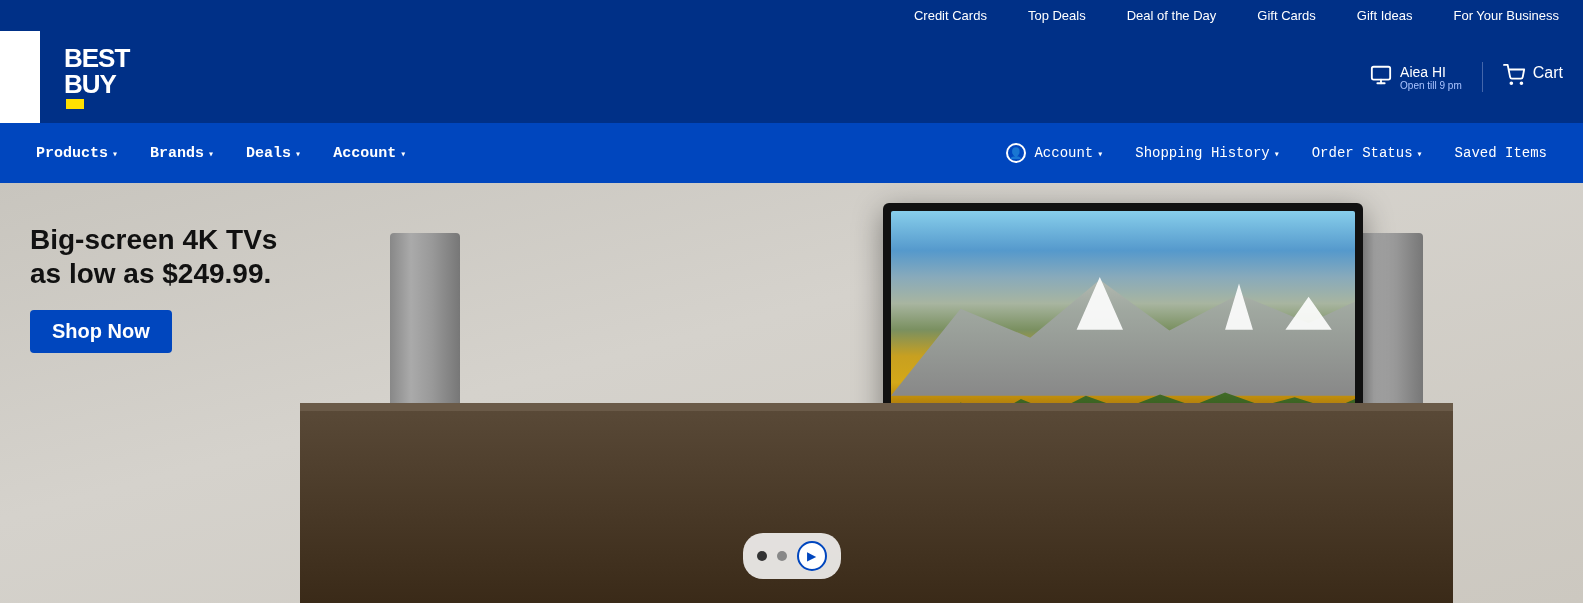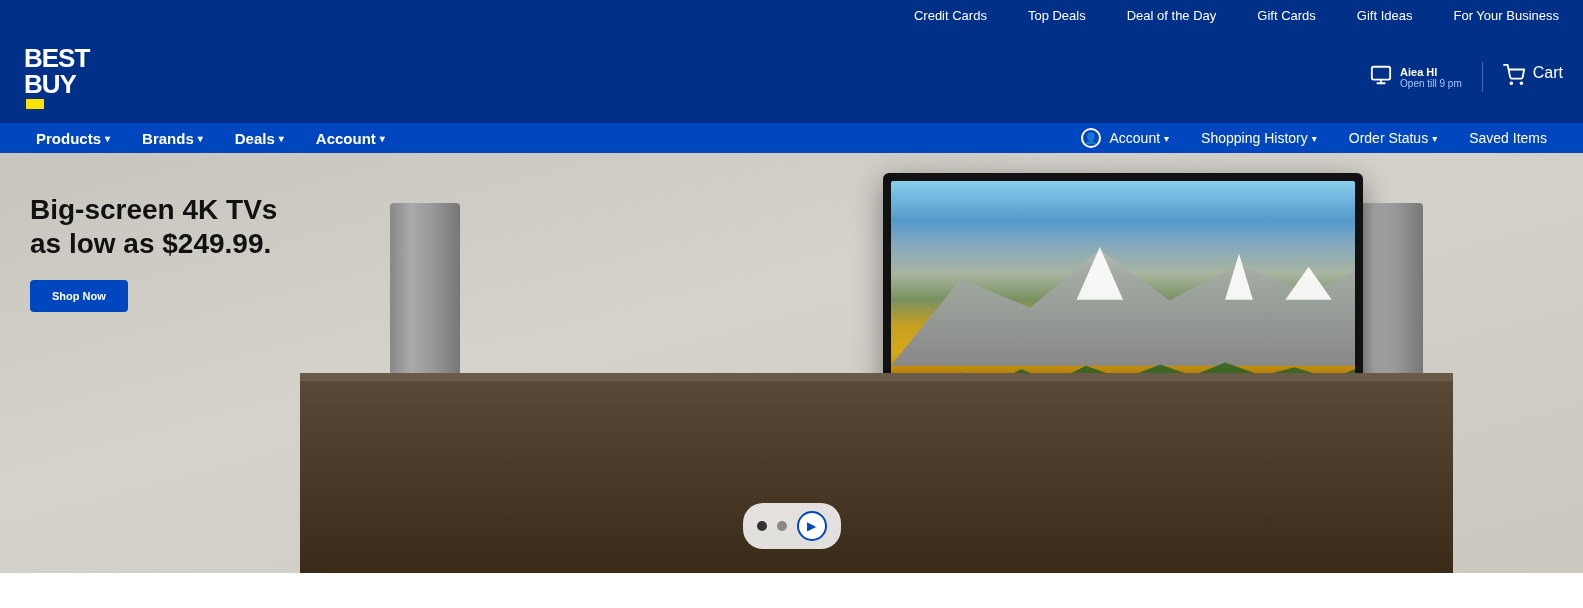--- a/index.html
+++ b/index.html
@@ -22,20 +22,21 @@
       cursor: pointer;
     }
 
     
     .main-header {
       background-color: #003087;
       display: flex;
       align-items: center;
       padding: 10px 20px;
       gap: 16px;
+      margin-left: 40px;
     }
 
     .logo {
       display: flex;
       align-items: center;
       cursor: pointer;
       min-width: 80px;
     }
     .logo-box {
       background-color: #003087;
@@ -102,22 +103,22 @@
       align-items: center;
       gap: 8px;
       font-size: 13px;
       color: white;
       cursor: pointer;
     }
     .store-icon {
       font-size: 20px;
     }
     .store-name {
-      font-weight: bold;
-      font-size: 11px;
+      font-weight: normal;
+      font-size: 14px;
     }
     .store-hours {
       font-size: 10px;
       color: #aac4ff;
     }
     .divider-v {
       width: 1px;
       height: 30px;
       background: #4466aa;
     }
@@ -132,21 +133,22 @@
     .cart-icon {
       font-size: 20px;
     }
 
     
     .nav-bar {
       background-color: #0046be;
       display: flex;
       align-items: center;
       padding: 0 20px;
-      height: 30px;
+      height: 60px;
+      font-family: Liberation Mono, monospace;
     }
     .nav-left {
       display: flex;
       align-items: center;
       gap: 0;
     }
     .nav-item {
       color: white;
       font-size: 15px;
       font-weight: 600;
@@ -330,21 +332,21 @@
       font-weight: 900;
       color: #111;
       line-height: 1.2;
       margin-bottom: 20px;
     }
     .shop-now-btn {
       background-color: #0046be;
       color: white;
       border: none;
       padding: 10px 22px;
-      font-size: 11px;
+      font-size: 20px;
       font-weight: 600;
       border-radius: 4px;
       cursor: pointer;
       width: fit-content;
     }
 
     
     .carousel-dots {
       position: absolute;
       bottom: 24px;

